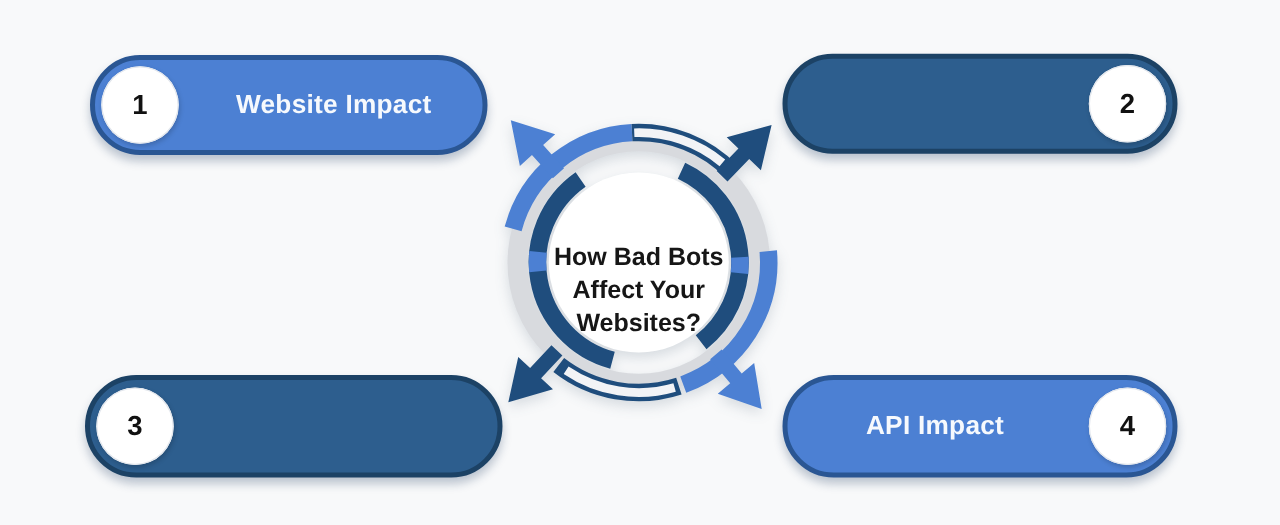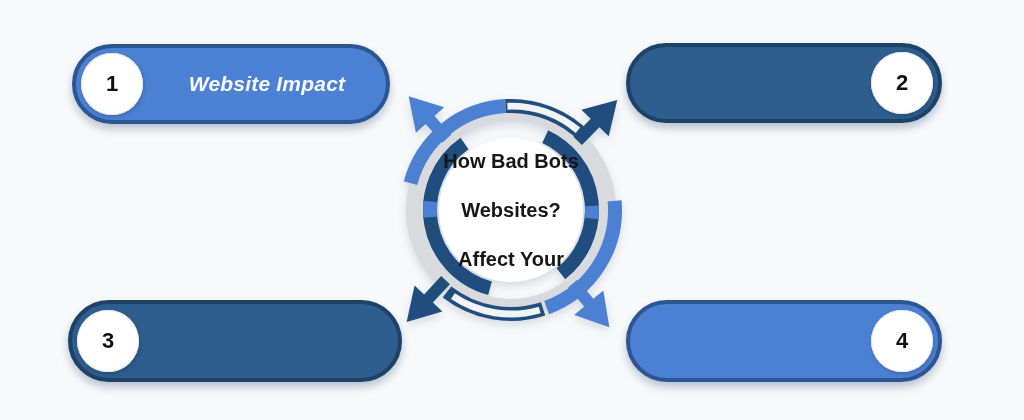--- a/index.html
+++ b/index.html
@@ -32,32 +32,31 @@
     box-shadow:inset 0 0 0 1px #e3e7ed, 1px 2px 4px rgba(0,0,0,.18);
   }
   .label{
     flex:1 1 auto;
     text-align:center;
     color:#f6f9fd;
     font-weight:bold;
     font-size:21px;
     letter-spacing:.2px;
     white-space:nowrap;
-    font-style:italic;
   }
   
   .ring-svg{
     position:absolute;left:351px;top:50px;
     width:320px;height:320px;
     filter:drop-shadow(0 4px 5px rgba(40,60,90,.16));
   }
   .center-label{
     position:absolute;left:431px;top:148px;
     width:160px;height:124px;
-    display:flex;flex-direction:column;align-items:center;justify-content:space-between;
+    display:flex;flex-direction:column;align-items:center;justify-content:flex-end;
     text-align:center;
     font-weight:bold;font-size:20px;line-height:1.32;
     color:#161616;
   }
 </style>
 </head>
 <body>
 
 <div class="canvas">
 
@@ -82,34 +81,35 @@
     <path d="M -6 -96 L -6 -121 L -19 -121 L 0 -153 L 19 -121 L 6 -121 L 6 -96 Z" transform="translate(160,160) rotate(318)" fill="#4c80d3"></path>
     <path d="M -6 -96 L -6 -121 L -19 -121 L 0 -153 L 19 -121 L 6 -121 L 6 -96 Z" transform="translate(160,160) rotate(44)" fill="#1f4d7d"></path>
     <path d="M -6 -96 L -6 -121 L -19 -121 L 0 -153 L 19 -121 L 6 -121 L 6 -96 Z" transform="translate(160,160) rotate(223)" fill="#1f4d7d"></path>
     <path d="M -6 -96 L -6 -121 L -19 -121 L 0 -153 L 19 -121 L 6 -121 L 6 -96 Z" transform="translate(160,160) rotate(140)" fill="#4c80d3"></path>
 
     <circle cx="160" cy="160" r="72" fill="#ffffff"></circle>
   </svg>
 
   <div class="center-label">
     <div>How Bad Bots</div>
+    <div>Affect Your</div>
     <div>Websites?</div>
-    <div>Affect Your</div>
   </div>
 
   <div class="pill light circle-left" style="left:72px;top:44px;width:318px;height:80px;">
     <span class="num">1</span>
     <span class="label">Website Impact</span>
   </div>
 
   <div class="pill navy circle-right" style="left:626px;top:43px;width:316px;height:80px;">
     <span class="num">2</span>
   </div>
 
   <div class="pill navy circle-left" style="left:68px;top:300px;width:334px;height:82px;">
     <span class="num">3</span>
   </div>
 
   <div class="pill light circle-right" style="left:626px;top:300px;width:316px;height:82px;">
     <span class="num">4</span>
+    <span class="label">API Impact</span>
   </div>
 
 </div>
 
 </body></html>

